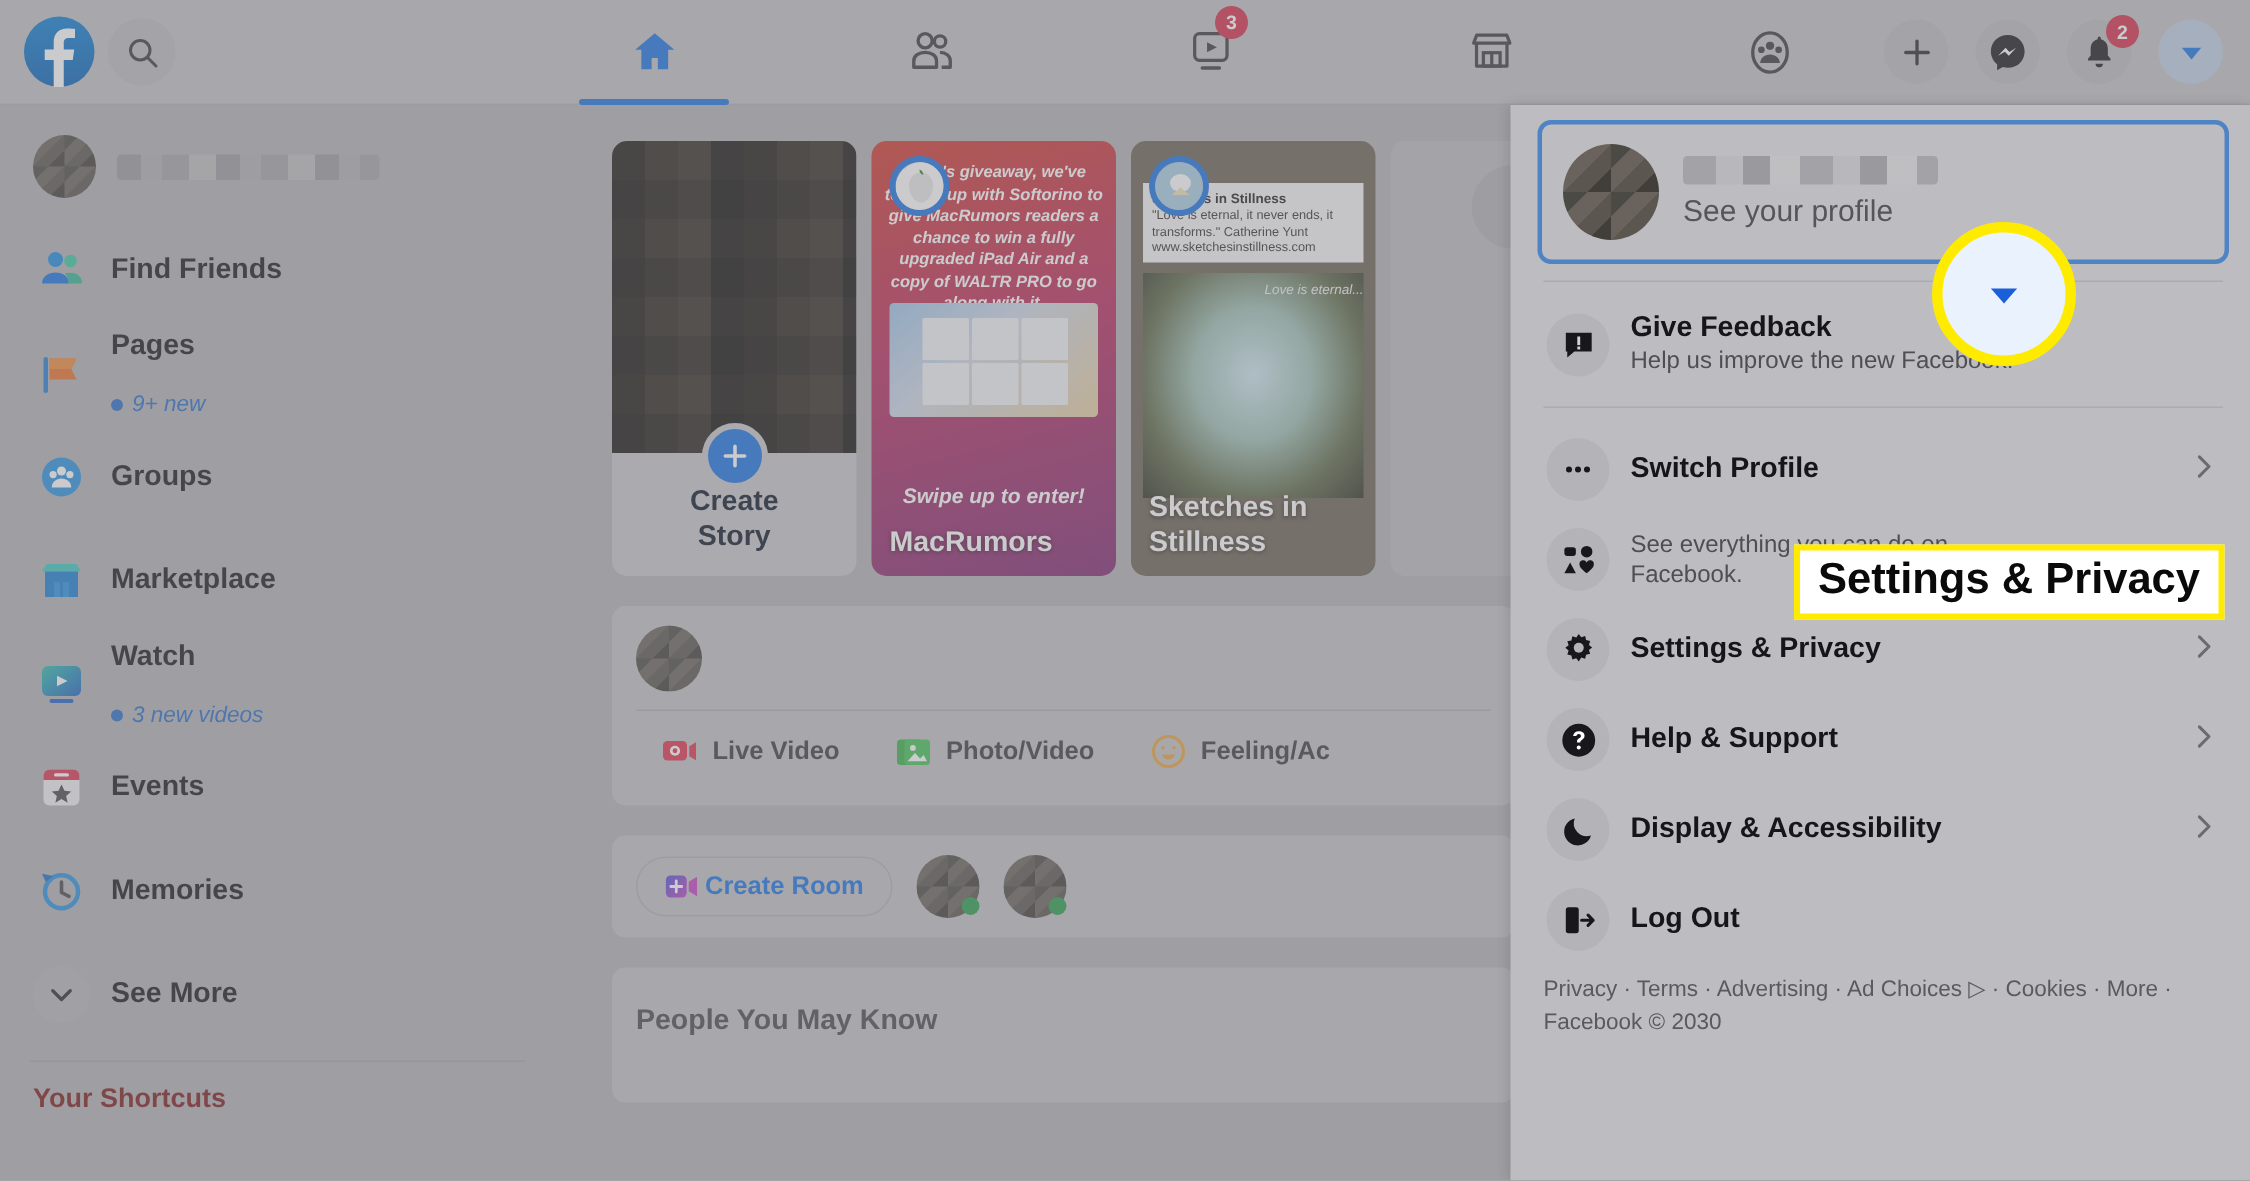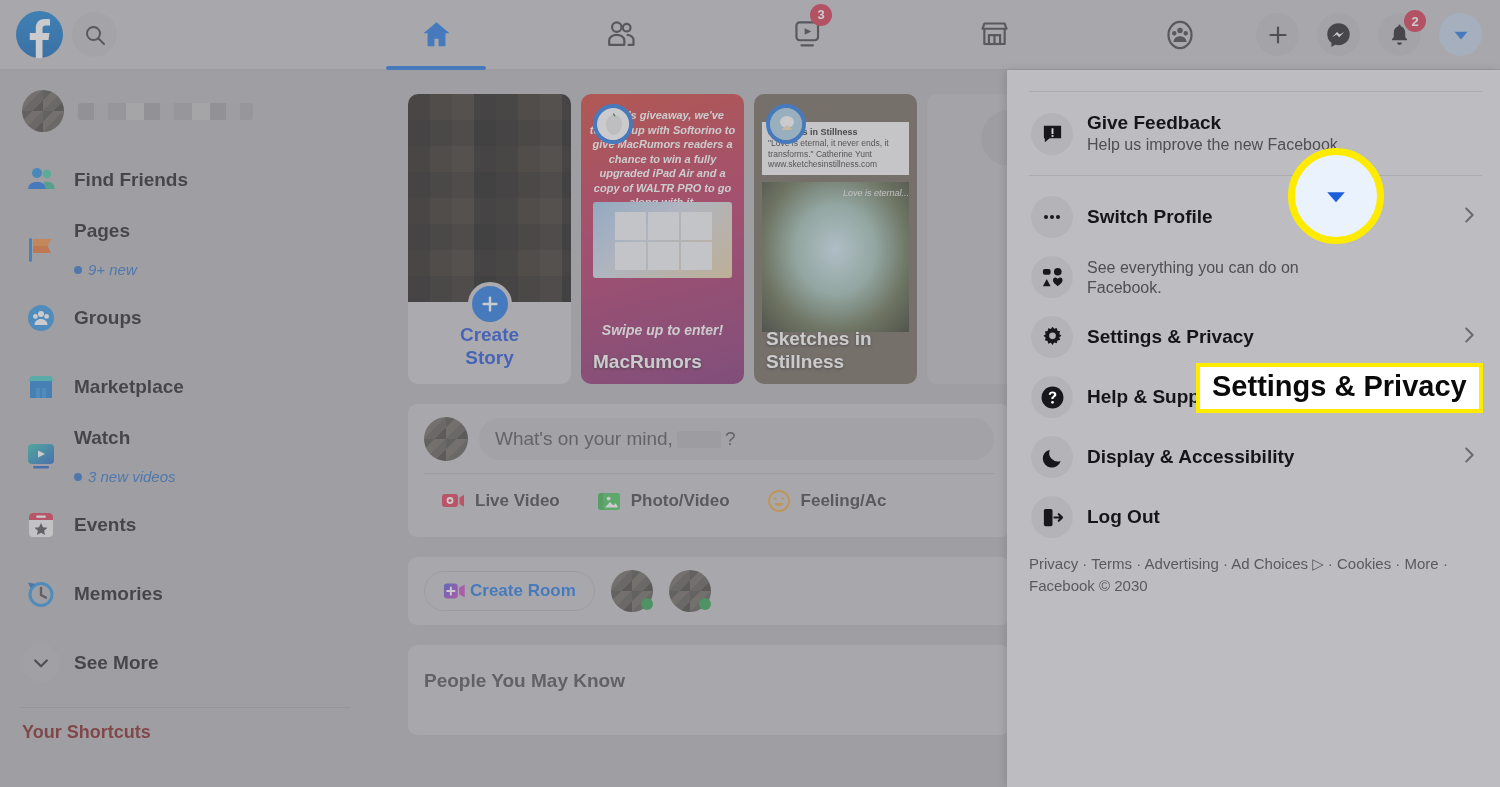--- a/index.html
+++ b/index.html
@@ -69,21 +69,21 @@
     height: 208px;
     background:
       repeating-linear-gradient(90deg,#4d4a42 0 22px,#6d665e 22px 44px,#7d766c 44px 66px,#3f3d38 66px 88px),
       repeating-linear-gradient(0deg,#55514a 0 26px,#6a6257 26px 52px);
     background-blend-mode: multiply;
   }
   .plus-circle { position: absolute; left: 50%; top: 188px; transform: translateX(-50%);
     width: 44px; height: 44px; border-radius: 50%; background: #1b74e4; border: 4px solid #c9c9cc;
     display: flex; align-items: center; justify-content: center; }
   .story-create .cap { position:absolute; bottom: 14px; left: 0; right: 0; text-align: center;
-    font-size: 19px; font-weight: bold; color: #1d4ed8; line-height: 1.25; }
+    font-size: 19px; font-weight: bold; color: #0f172a; line-height: 1.25; }
   .story-img-cap { position: absolute; bottom: 10px; left: 12px; right: 10px; font-size: 19px; font-weight: bold; color: #fff;
     line-height: 1.2; text-shadow: 0 1px 3px rgba(0,0,0,.6); }
   .story-ring { position: absolute; top: 10px; left: 12px; width: 40px; height: 40px; border-radius: 50%;
     border: 4px solid #1b74e4; overflow: hidden; background: #96b6d8; }
   .story-mac { background: linear-gradient(165deg,#d23a2e 0%,#b92c5f 45%,#7f2a72 100%); }
   .mac-text { position: absolute; top: 14px; left: 8px; right: 8px; text-align: center; font-size: 11px;
     font-weight: bold; font-style: italic; color: #fff; line-height: 1.32; }
   .mac-shot { position: absolute; top: 108px; left: 12px; right: 12px; height: 76px; border-radius: 3px;
     background: linear-gradient(140deg,#9fc6e8 0%,#cfd8e8 40%,#e8cfa0 100%); }
   .mac-grid { position:absolute; inset: 10px 20px 8px 22px; display:grid; grid-template-columns: repeat(3,1fr); grid-template-rows: repeat(2,1fr); gap:2px; }
@@ -415,25 +415,20 @@
       </div>
 
       <div class="story story-empty">
         <div class="ph-circle"></div>
       </div>
     </div>
 
     <div class="card">
       <div class="composer-row">
         <div class="avatar-blur" style="width:44px;height:44px;flex:none"></div>
-        <div class="composer-input">
-          <span>What's on your mind,</span>
-          <span class="name-blur"></span>
-          <span>?</span>
-        </div>
       </div>
       <div class="composer-div"></div>
       <div class="composer-actions">
         <div class="ca">
           <svg width="26" height="26" viewBox="0 0 26 26">
             <rect x="2" y="6" width="16" height="13" rx="3" fill="#e0344f"></rect>
               <circle cx="10" cy="12.5" r="3.4" fill="#fff"></circle>
               <circle cx="10" cy="12.5" r="1.6" fill="#e0344f"></circle>
             <path d="M19.5 9.5 24 6.8v12l-4.5-2.7z" fill="#e0344f"></path>
           </svg>
@@ -488,20 +483,27 @@
     <div class="card" style="height:90px">
       <div class="pymk-title" style="margin-top:12px">People You May Know</div>
     </div>
   </div>
 </div>
 
 <div id="dim"></div>
 
 <div class="dropdown">
 
+  <div class="profile-card">
+    <div class="profile-av avatar-blur"></div>
+    <div>
+      <div class="profile-name-blur"></div>
+      <div class="see-profile">See your profile</div>
+    </div>
+  </div>
 
   <div class="dd-divider"></div>
 
   <div class="dd-item">
     <span class="dd-ico">
       <svg width="23" height="23" viewBox="0 0 24 24" fill="#18181c">
         <path d="M3 4h18v13H9l-5 4.2V17H3z"></path>
         <rect x="11" y="6.6" width="2" height="6" fill="#d3d3d7"></rect>
           <rect x="11" y="13.6" width="2" height="2" fill="#d3d3d7"></rect>
       </svg>

